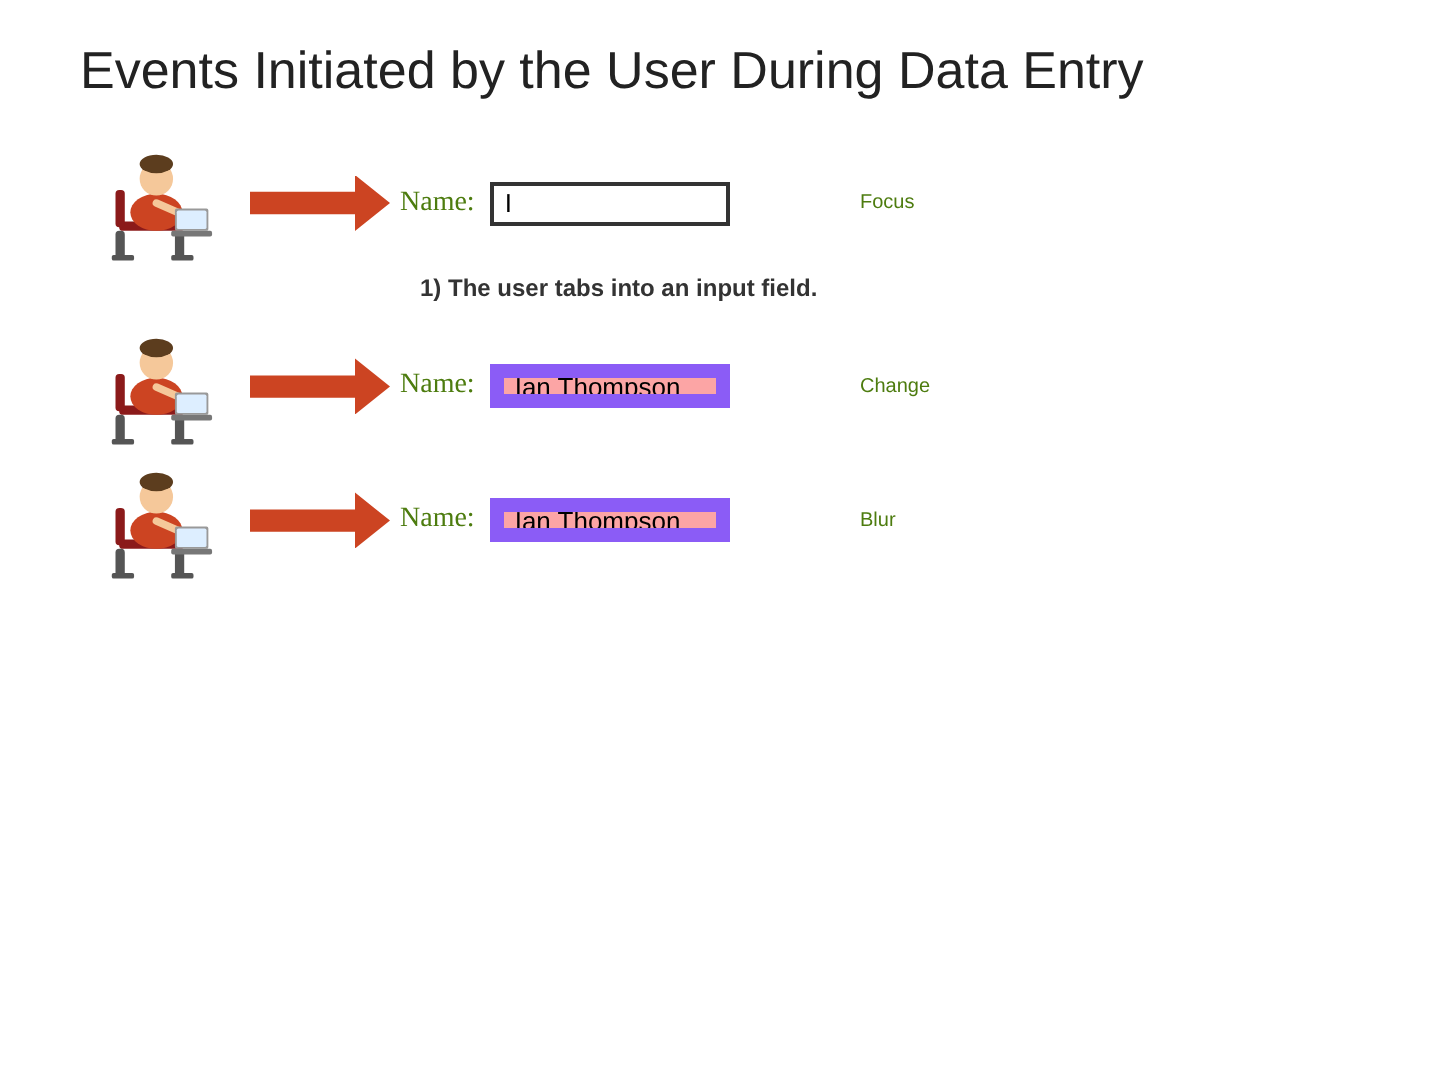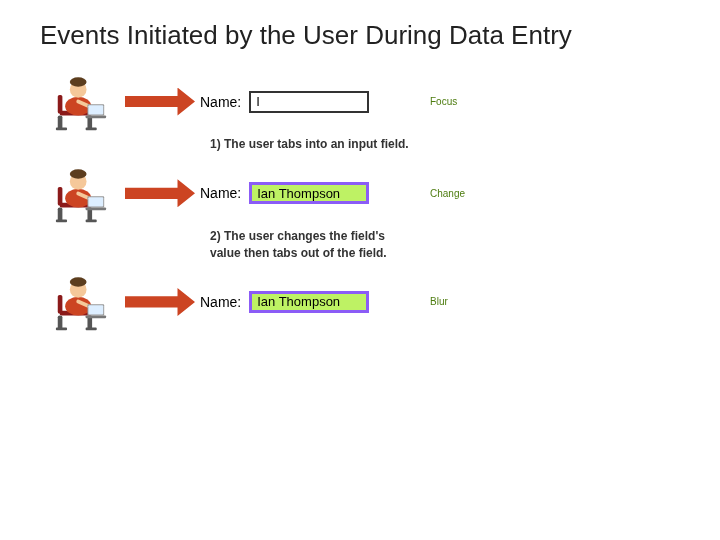--- a/index.html
+++ b/index.html
@@ -66,42 +66,43 @@
     
     .field-area {
       width: 220px;
       display: flex;
       align-items: center;
       gap: 8px;
     }
 
     .field-label {
       font-size: 14px;
-      color: #000000;
+      color: #4d7c0f;
       white-space: nowrap;
+      font-family: Liberation Serif, serif;
     }
 
     .name-input {
       border: 1px solid #888;
       background: #ffffff;
       padding: 2px 5px;
       font-size: 13px;
       width: 120px;
       height: 22px;
       outline: none;
     }
 
     .name-input.focused {
       border: 2px solid #333;
       background: #ffffff;
     }
 
     .name-input.filled {
-      border: 3px solid #8b5cf6;
-      background: #bef264;
+      border: 7px solid #8b5cf6;
+      background: #fca5a5;
     }
 
     
     .event-label {
       width: 70px;
       font-size: 10px;
       color: #4d7c0f;
       font-weight: bold;
       padding-left: 10px;
     }
@@ -221,25 +222,20 @@
       <div class="arrow-area">
         <div class="arrow"></div>
       </div>
       <div class="field-area">
         <span class="field-label">Name:</span>
         <input class="name-input filled" type="text" value="Ian Thompson" readonly="" style="">
       </div>
       <div class="event-label normal">Change</div>
     </div>
 
-    <div class="desc-row">
-      <div style="width:160px"></div>
-      <div class="desc-text" style="white-space: pre-line;">2) The user changes the field's
-value then tabs out of the field.</div>
-    </div>
 
     <div class="event-row">
       <div class="person-figure">
         <svg class="person-svg" viewBox="0 0 65 70">
           <rect x="10" y="45" width="35" height="5" rx="2" fill="#8B1A1A"></rect>
           <rect x="8" y="50" width="5" height="15" rx="2" fill="#555"></rect>
           <rect x="40" y="50" width="5" height="15" rx="2" fill="#555"></rect>
           <rect x="6" y="63" width="12" height="3" rx="1" fill="#555"></rect>
           <rect x="38" y="63" width="12" height="3" rx="1" fill="#555"></rect>
           <rect x="8" y="28" width="5" height="20" rx="2" fill="#8B1A1A"></rect>

